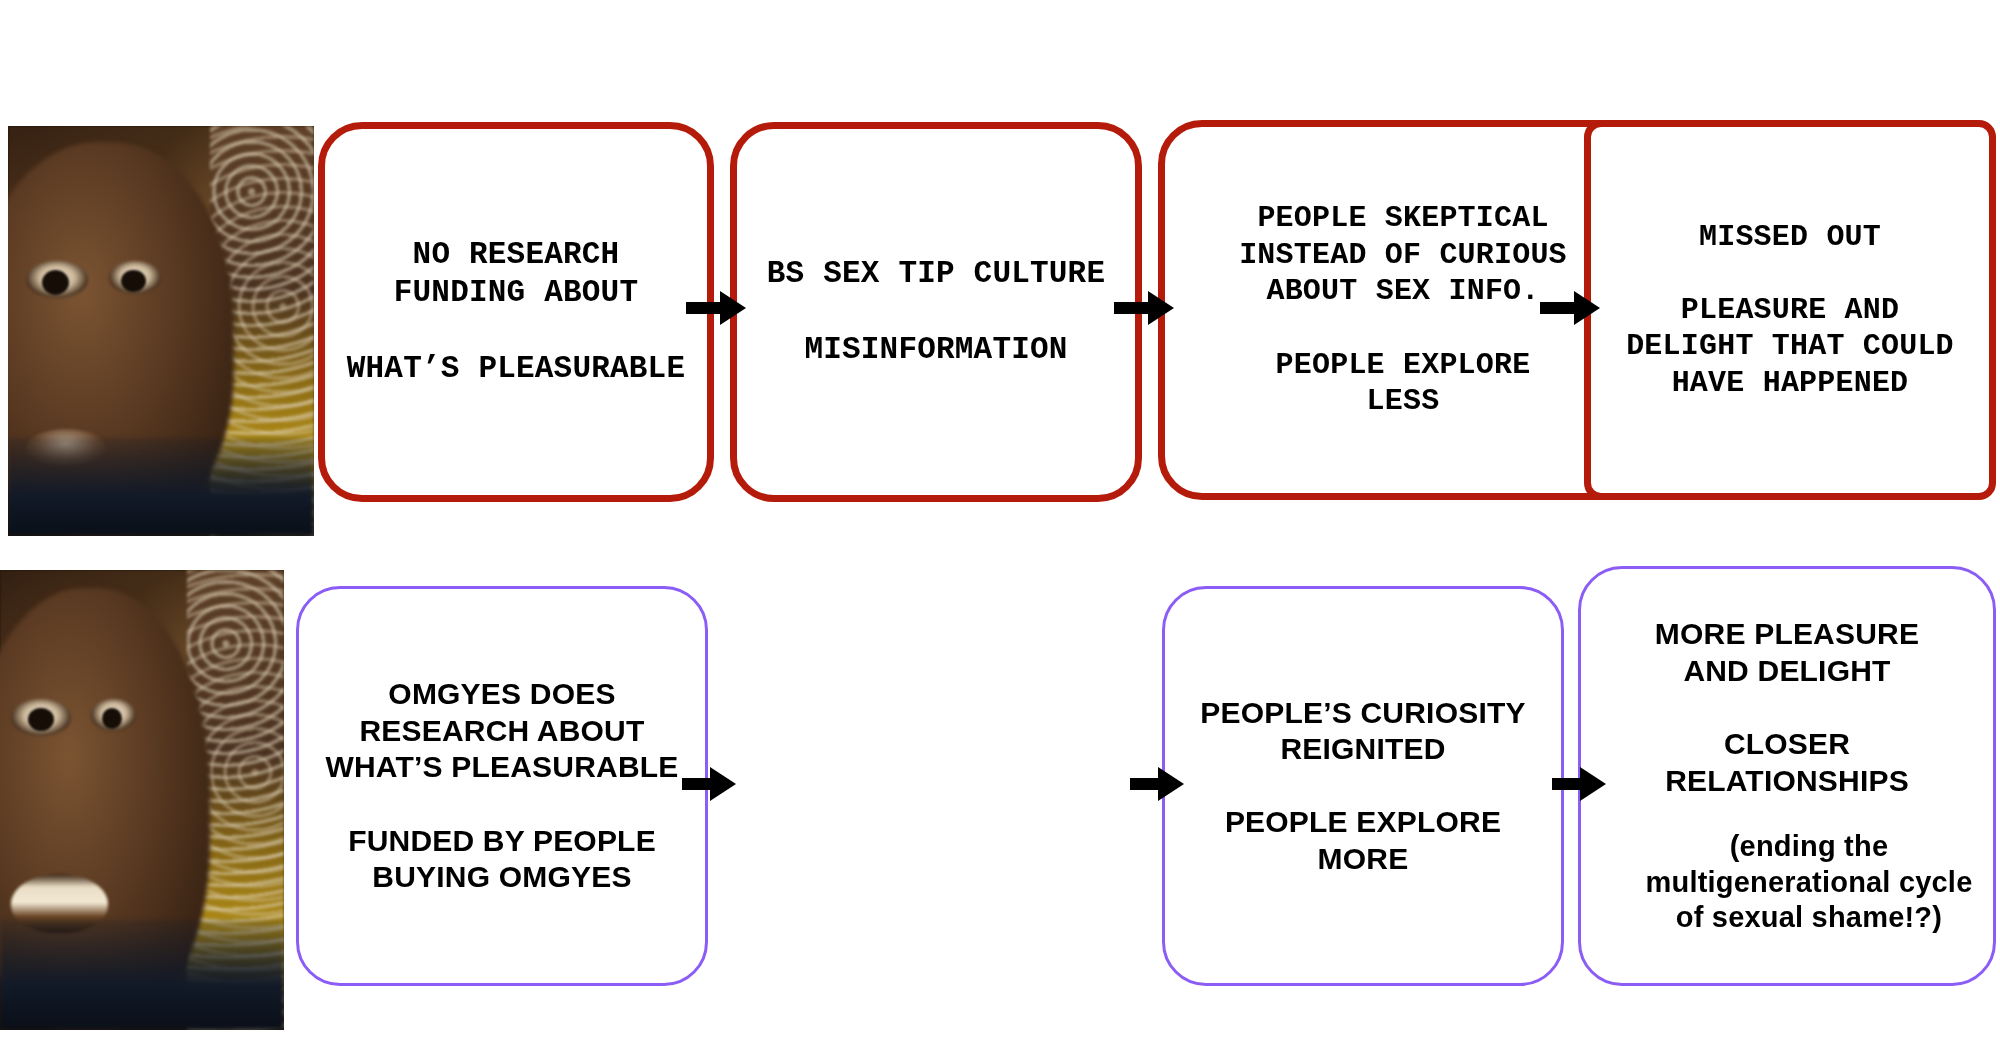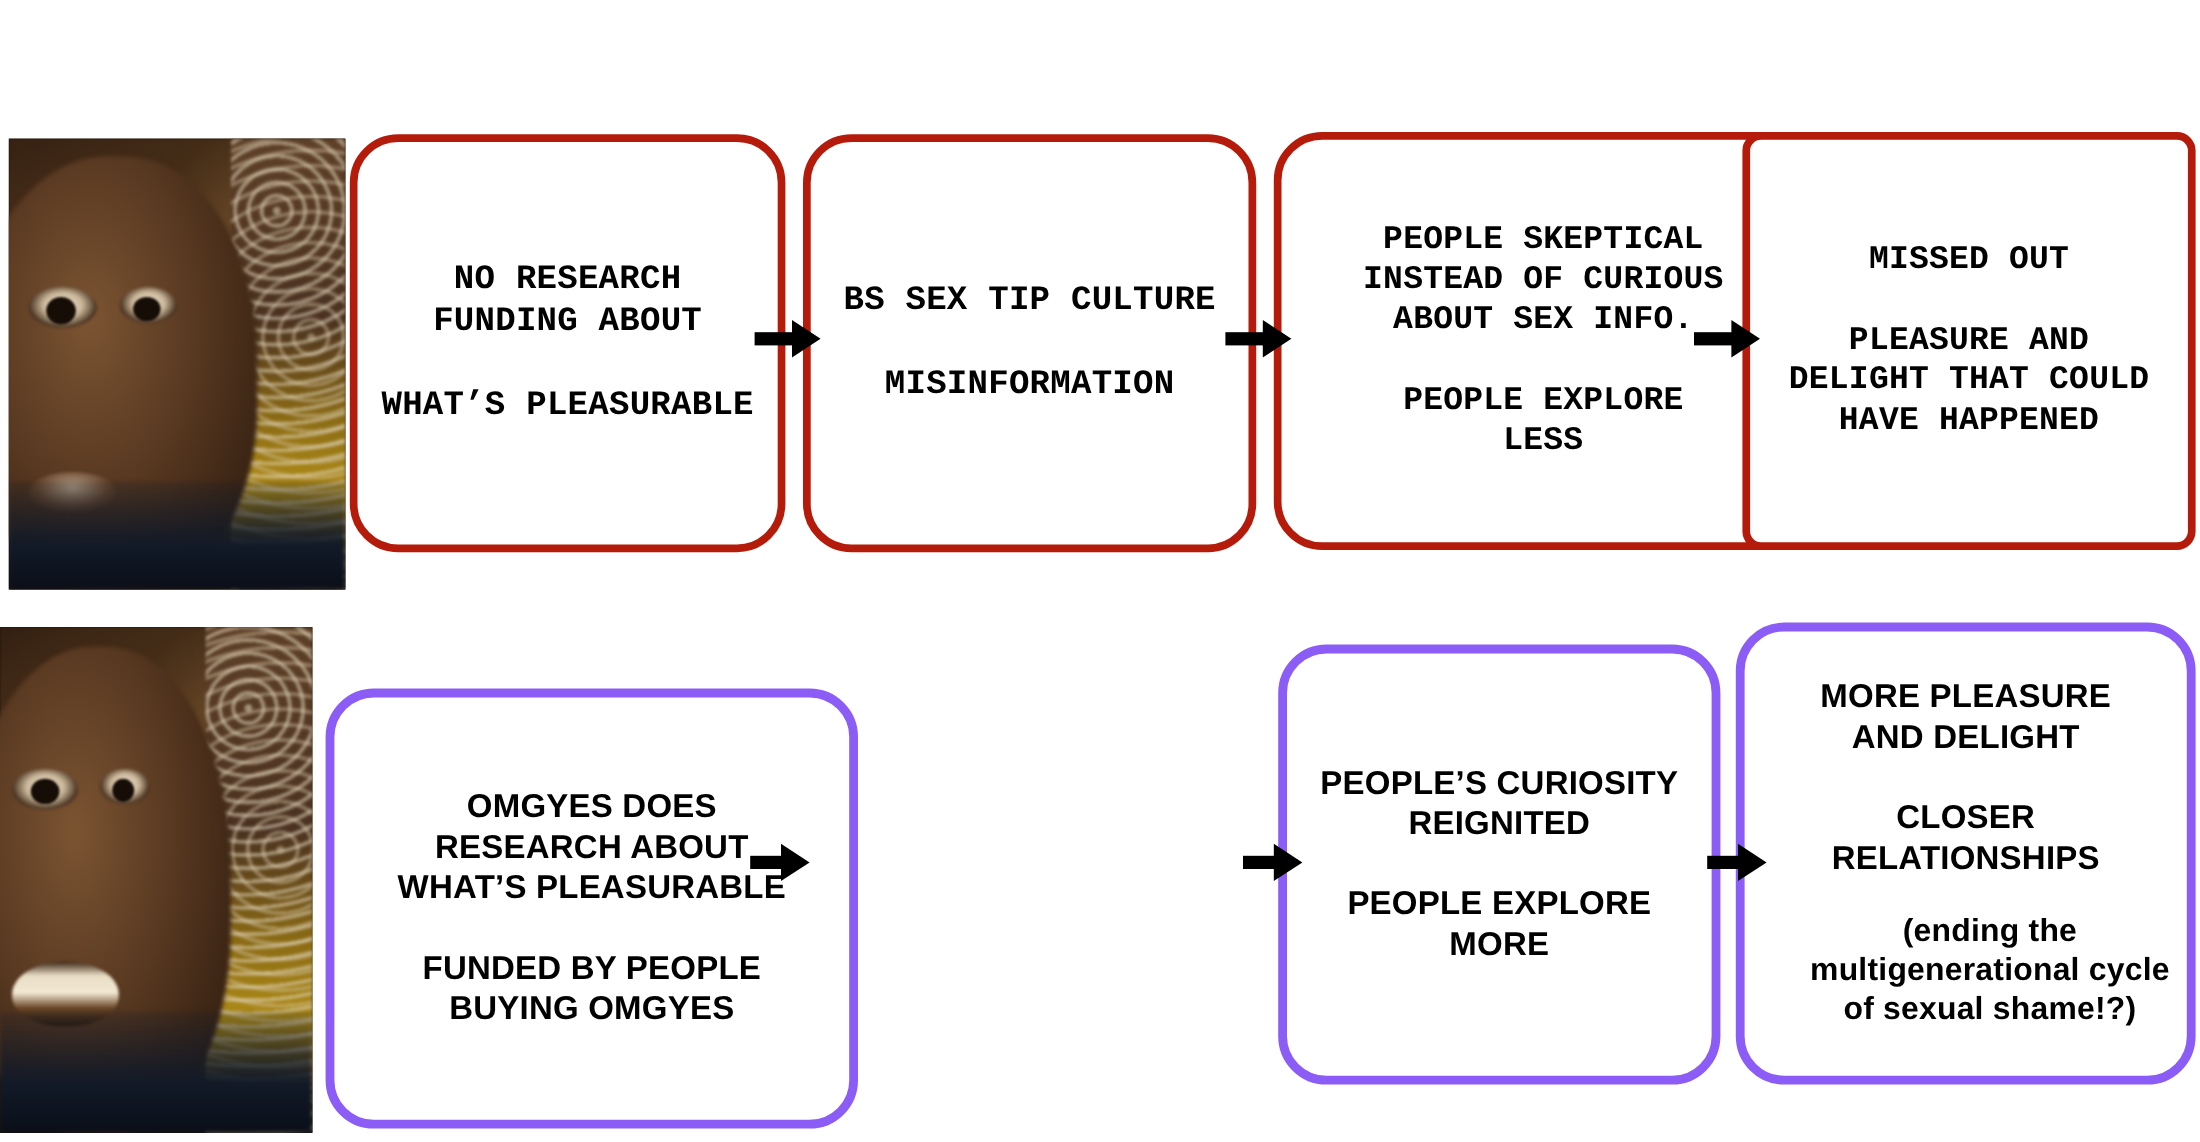--- a/index.html
+++ b/index.html
@@ -116,21 +116,21 @@
     box-sizing: border-box;
     background: #ffffff;
     border-radius: 44px;
     display: flex;
     align-items: center;
     justify-content: center;
     text-align: center;
     padding: 10px 10px;
   }
   .node.red   { border: 7px solid #b51b0b; }
-  .node.green { border: 8px solid #8b5cf6; }
+  .node.green { border: 3px solid #8b5cf6; }
 
   .node .txt {
     font-weight: bold;
     color: #000000;
     line-height: 1.22;
     letter-spacing: 0.2px;
     white-space: pre-line;
   }
   .node .txt.big   { font-size: 31px; }
   .node .txt.med   { font-size: 30px; }
@@ -230,21 +230,21 @@
       <div class="curtain"></div>
       <div class="face"></div>
       <div class="eye-l"></div>
       <div class="pupil-l"></div>
       <div class="eye-r"></div>
       <div class="pupil-r"></div>
       <div class="mouth"></div>
       <div class="jacket"></div>
     </div>
 
-    <div class="node green" style="left:296px; top:66px; width:484px; height:400px;margin-top:40px;">
+    <div class="node green" style="left:296px; top:66px; width:412px; height:400px;">
       <div class="txt med">OMGYES DOES
 RESEARCH ABOUT
 WHAT’S PLEASURABLE
 
 FUNDED BY PEOPLE
 BUYING OMGYES</div>
     </div>
 
     <div class="arrow" style="left:682px; top:264px; width:60px;">
       <div class="shaft" style="width:32px;"></div>

